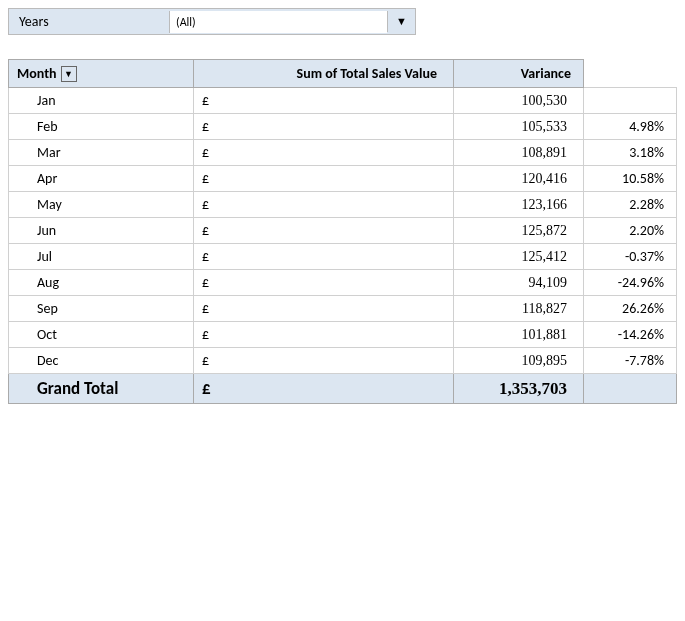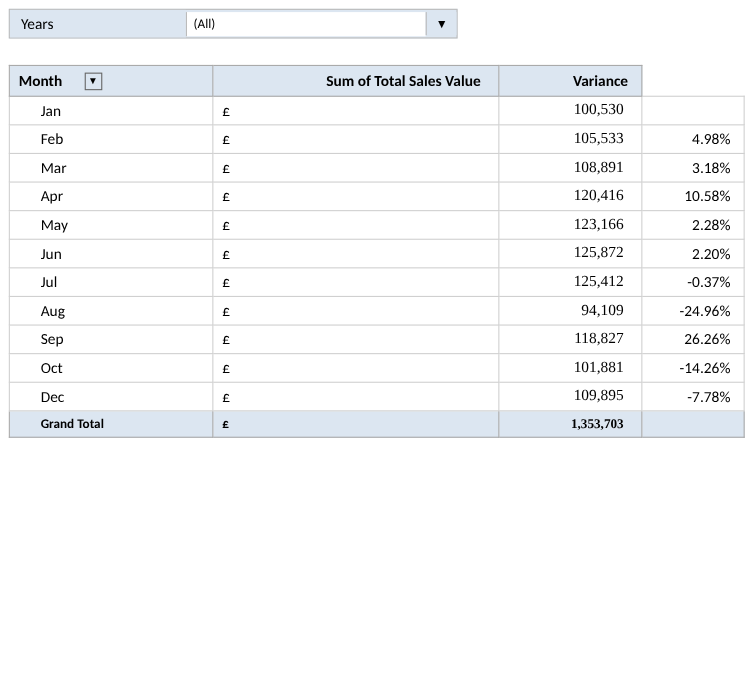--- a/index.html
+++ b/index.html
@@ -89,21 +89,21 @@
     th.col-variance {
       width: 130px;
       text-align: right;
       padding-right: 12px;
       margin-top: 42px;
     }
 
     .month-header-cell {
       display: flex;
       align-items: center;
-      gap: 20px;
+      gap: 4px;
     }
 
     .dropdown-icon {
       display: inline-flex;
       align-items: center;
       justify-content: center;
       width: 16px;
       height: 16px;
       border: 1px solid #666;
       background: #dce6f1;
@@ -145,21 +145,21 @@
 
     tbody tr:nth-child(even) {
       background: #fff;
     }
 
     
     .grand-total-row td {
       background: #dce6f1;
       font-weight: bold;
       border: 1px solid #aaa;
-      font-size: 12px;
+      font-size: 17px;
     }
 
     .grand-total-row td.col-sales-value {
       font-weight: bold;
     }
   </style>
 </head>
 <body>
 
 <div class="pivot-container">

